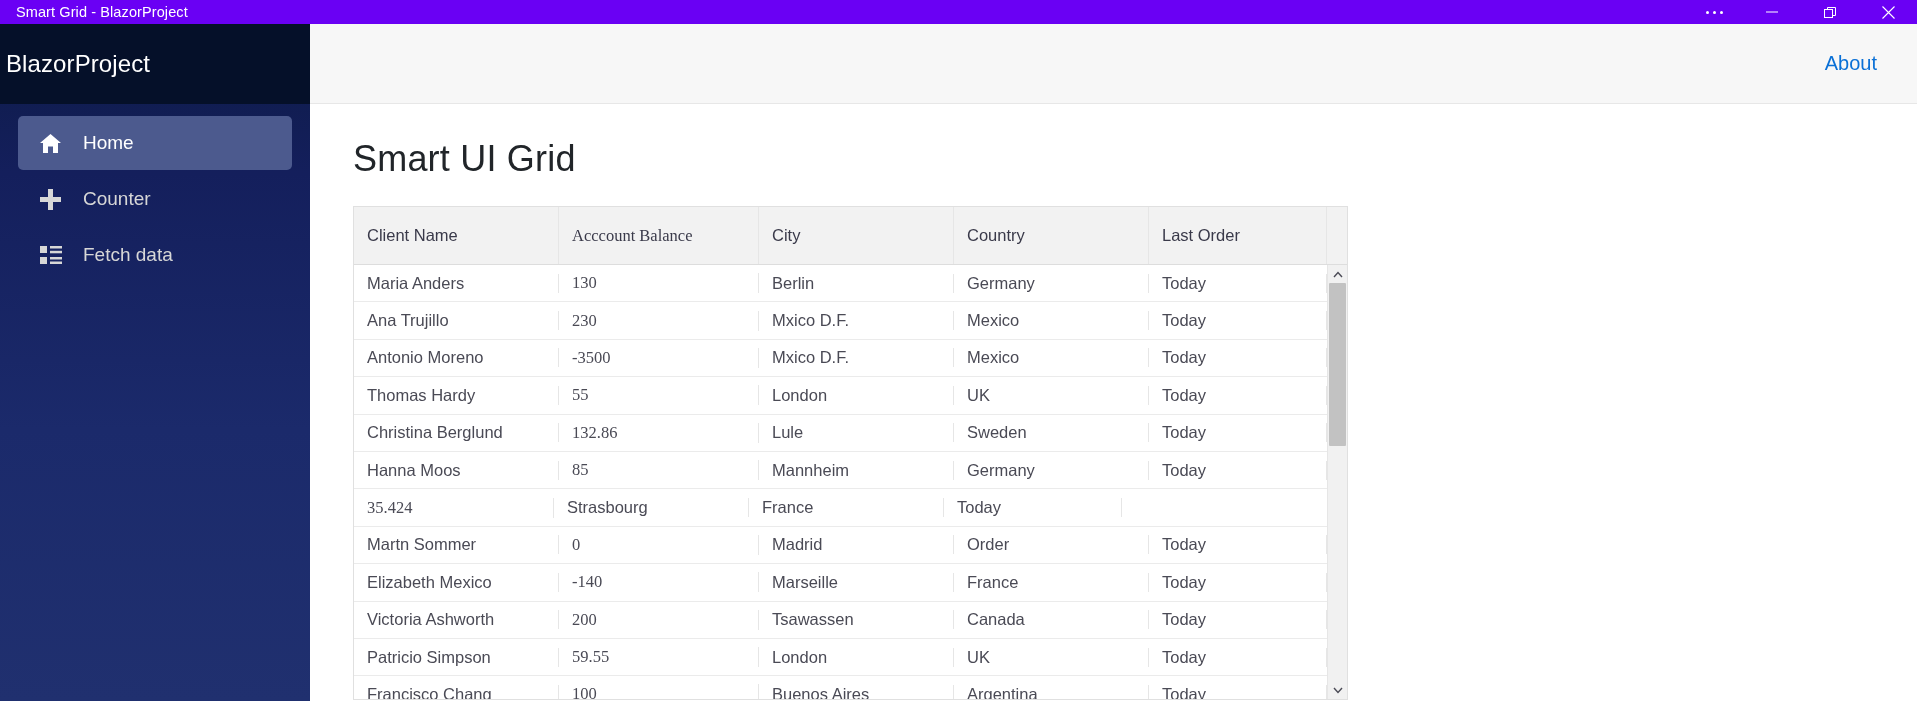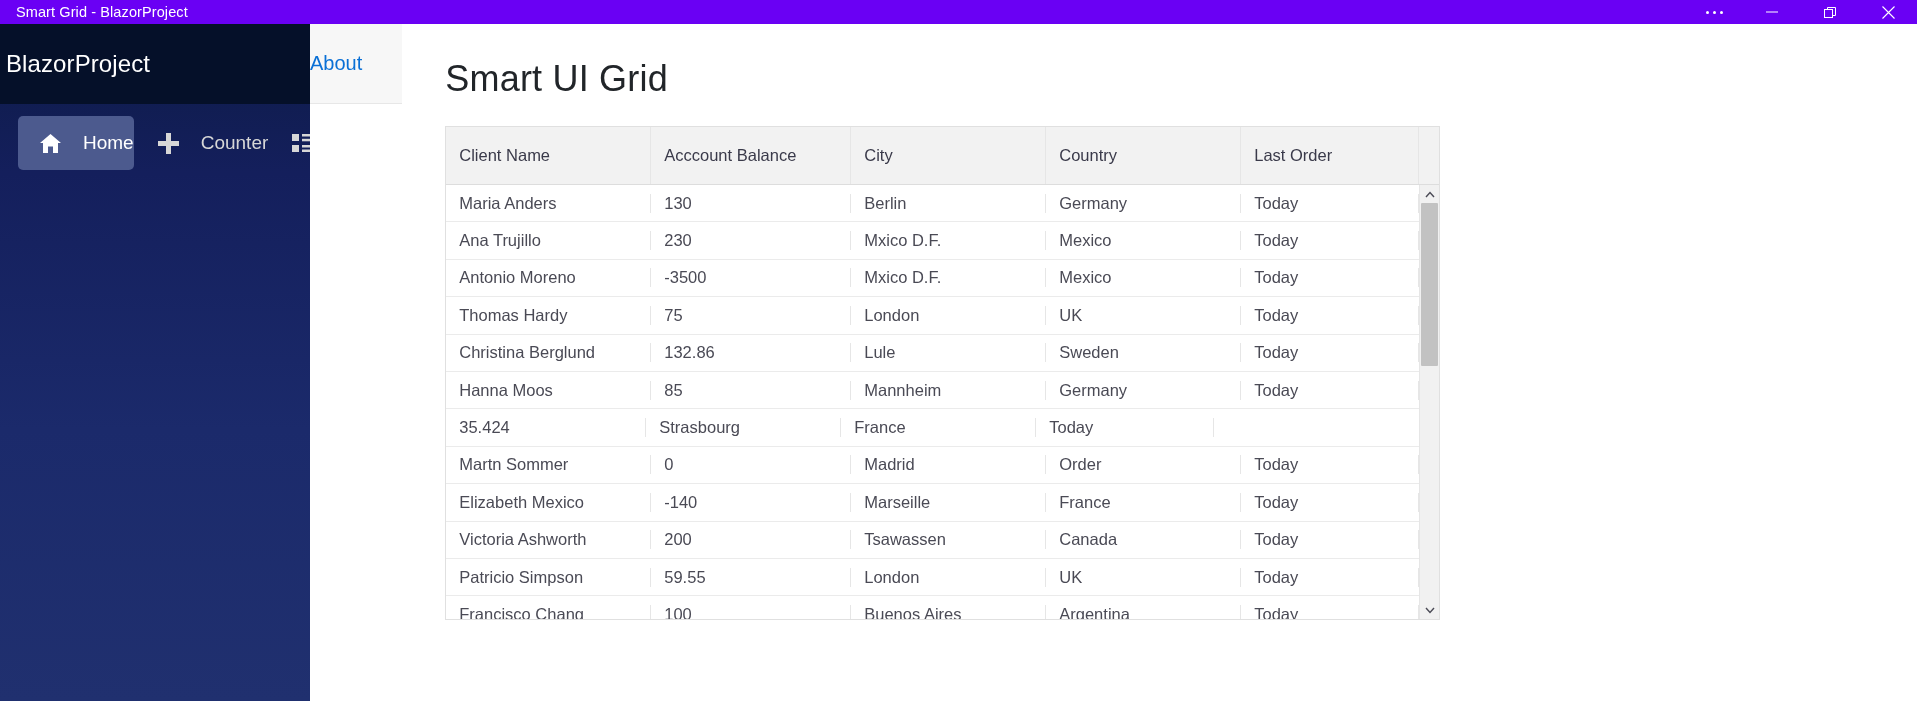--- a/index.html
+++ b/index.html
@@ -71,20 +71,21 @@
   }
   .brand-text {
     color: #ffffff;
     font-size: 24px;
     font-weight: 400;
     letter-spacing: .1px;
   }
   .nav {
     padding: 12px 18px 0 18px;
     display: flex;
+    flex-direction: column;
     gap: 2px;
   }
   .nav-item {
     height: 54px;
     display: flex;
     align-items: center;
     gap: 20px;
     padding-left: 20px;
     border-radius: 5px;
     color: #d7d7d7;
@@ -99,20 +100,21 @@
     width: 25px; height: 25px;
     display: flex; align-items: center; justify-content: center;
     flex: 0 0 25px;
   }
   .nav-icon svg { display: block; }
 
   
   .main {
     flex: 1;
     display: flex;
+    flex-direction: column;
     background: #ffffff;
     min-width: 0;
   }
   .topbar {
     height: 80px;
     background: #f7f7f7;
     border-bottom: 1px solid #e7e7e7;
     display: flex;
     align-items: center;
     justify-content: flex-end;
@@ -178,21 +180,21 @@
   .cell {
     display: flex;
     align-items: center;
     padding-left: 13px;
     border-right: 1px solid #e6e6e6;
     overflow: hidden;
     white-space: nowrap;
     flex: 0 0 auto;
   }
   .c0 { width: 205px; }
-  .c1 { width: 200px; }
+  .c1 { width: 200px; font-family: Liberation Serif, serif; }
   .c2 { width: 195px; }
   .c3 { width: 195px; }
   .c4 { width: 178px; border-right: 1px solid #e6e6e6; }
 
   
   .vscroll {
     position: absolute;
     top: 58px;
     right: 0;
     width: 20px;
@@ -335,21 +337,21 @@
             </div>
             <div class="grid-row">
               <div class="cell c0">Antonio Moreno</div>
               <div class="cell c1">-3500</div>
               <div class="cell c2">Mxico D.F.</div>
               <div class="cell c3">Mexico</div>
               <div class="cell c4">Today</div>
             </div>
             <div class="grid-row">
               <div class="cell c0">Thomas Hardy</div>
-              <div class="cell c1">75</div>
+              <div class="cell c1">55</div>
               <div class="cell c2">London</div>
               <div class="cell c3">UK</div>
               <div class="cell c4">Today</div>
             </div>
             <div class="grid-row">
               <div class="cell c0">Christina Berglund</div>
               <div class="cell c1">132.86</div>
               <div class="cell c2">Lule</div>
               <div class="cell c3">Sweden</div>
               <div class="cell c4">Today</div>

